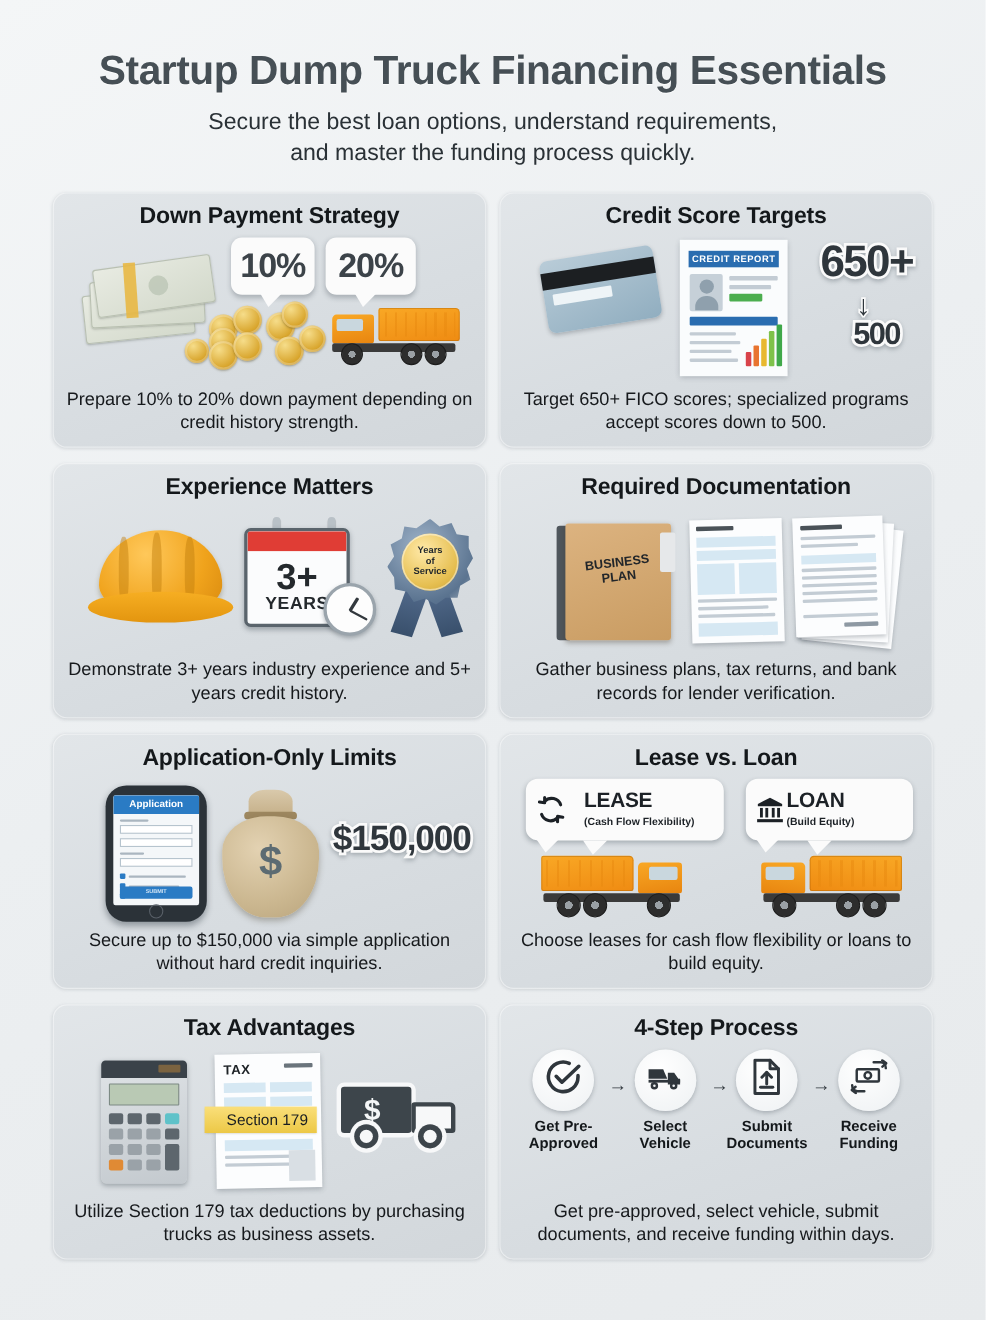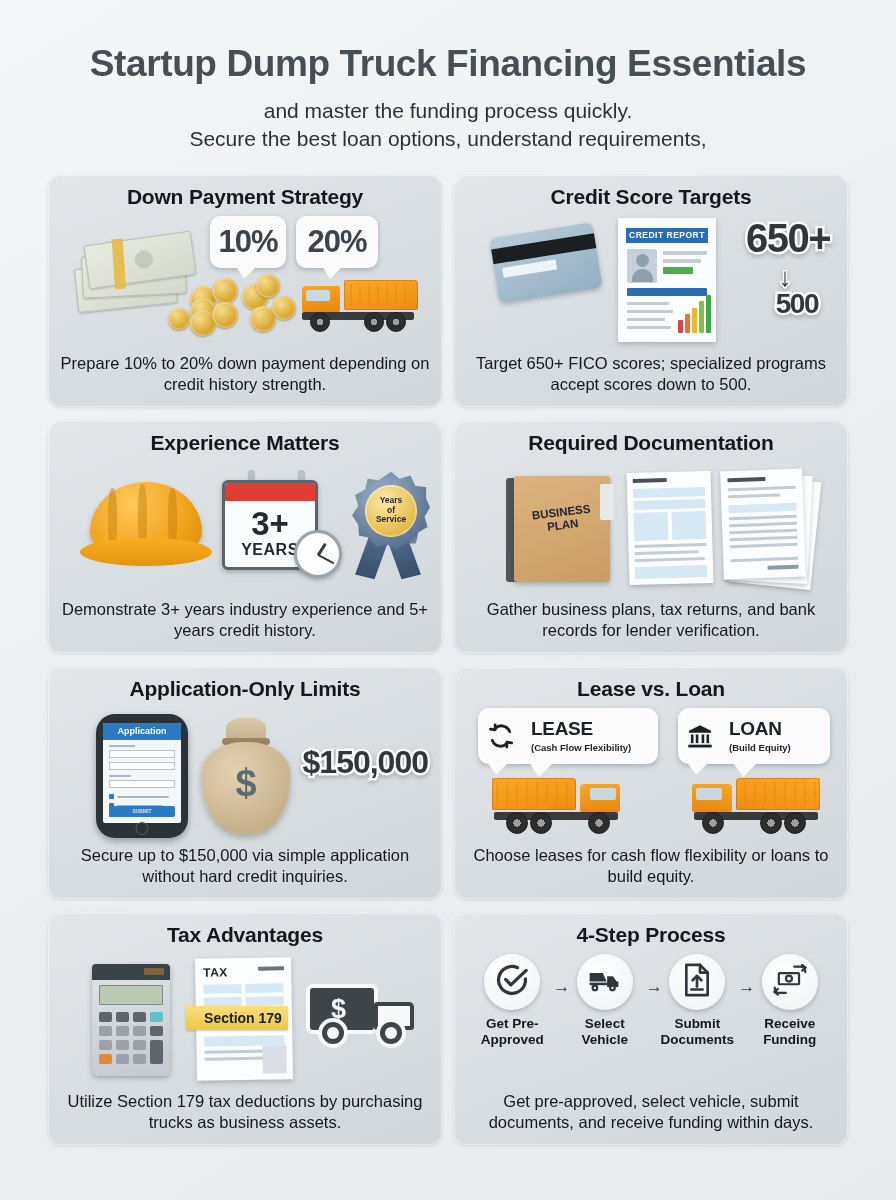--- a/index.html
+++ b/index.html
@@ -360,21 +360,21 @@
   .key.lt { background:#9aa2a8; }
   .key.or { background:#e08a34; }
   .key.cy { background:#5fc2c9; }
 
   .taxdoc { position:absolute; background:#fcfdfe; box-shadow:0 2px 5px rgba(60,70,80,.3); }
   .tax-word { position:absolute; font-size:12px; font-weight:bold; color:#1d2226; letter-spacing:.5px; }
   .hl179 {
     position:absolute;
     background: linear-gradient(180deg,#fadf7a,#ecc846);
     display:flex; align-items:center; justify-content:center;
-    font-size:14px; font-weight:bold; color:#1a1e22;
+    font-size:14px; font-weight:normal; color:#1a1e22;
     box-shadow:0 1px 2px rgba(90,80,30,.3);
     padding-left:12px;
   }
   .dtruck { position:absolute; }
   .dt-body { position:absolute; background:#3d454b; border-radius:3px; box-shadow:0 0 0 4px #f7f8f9; }
   .dt-cab  { position:absolute; background:#f7f8f9; border:4px solid #3d454b; border-radius:3px 5px 3px 3px; }
   .dt-wheel{ position:absolute; border-radius:50%; background:#3d454b; box-shadow:0 0 0 4px #f7f8f9; }
   .dt-wheel::after{ content:""; position:absolute; inset:5px; border-radius:50%; background:#f7f8f9; }
   .dt-dollar { position:absolute; font-size:27px; font-weight:bold; color:#f4f6f7; }
 
@@ -397,22 +397,22 @@
   }
 </style>
 </head>
 <body>
 
 <div class="page">
 
   <div class="header">
     <div class="main-title">Startup Dump Truck Financing Essentials</div>
     <div class="subtitle">
+      <div>Secure the best loan options, understand requirements,</div>
       <div>and master the funding process quickly.</div>
-      <div>Secure the best loan options, understand requirements,</div>
     </div>
   </div>
 
   <div class="grid">
 
     <div class="card">
       <div class="card-title">Down Payment Strategy</div>
       <div class="card-art">
 
         <div class="bill" style="left:16px;top:52px;width:100px;height:44px;transform:rotate(-6deg);"></div>
@@ -632,21 +632,21 @@
           <span class="abs" style="left:9px;top:15px;width:26px;height:26px;">
             <svg viewBox="0 0 24 24" width="26" height="26" fill="#1c2126">
               <path d="M12 2 1.8 7.2v1.9h20.4V7.2z"></path>
               <rect x="3.6" y="10.6" width="2.4" height="8"></rect>
               <rect x="8.1" y="10.6" width="2.4" height="8"></rect>
               <rect x="13.5" y="10.6" width="2.4" height="8"></rect>
               <rect x="18" y="10.6" width="2.4" height="8"></rect>
               <rect x="1.2" y="20" width="21.6" height="2.6"></rect>
             </svg>
           </span>
-          <span style="margin-left:42px;">
+          <span style="margin-left:28px;">
             <span class="ll-title">LOAN</span>
             <span class="ll-sub" style="display:block;">(Build Equity)</span>
           </span>
         </div>
         <div class="abs" style="left:268px;top:60px;width:0;height:0;border-left:9px solid transparent;border-right:13px solid transparent;border-top:13px solid #fbfbfb;"></div>
 
         <div class="truck" style="left:26px;top:72px;width:130px;height:58px;">
           <div class="bed" style="left:0;top:2px;width:84px;height:32px;"></div>
           <div class="abs" style="left:4px;top:6px;width:74px;height:24px;background:repeating-linear-gradient(90deg,#e8890f 0 2px,transparent 2px 10px);opacity:.5;"></div>
           <div class="cab" style="right:2px;top:8px;width:40px;height:28px;"></div>

